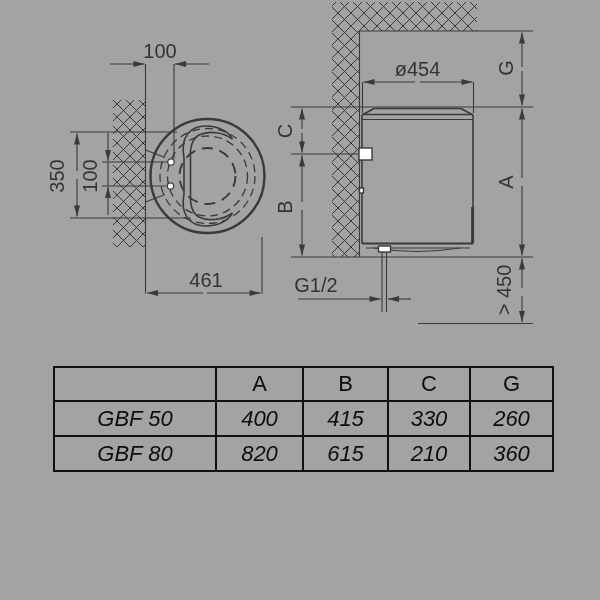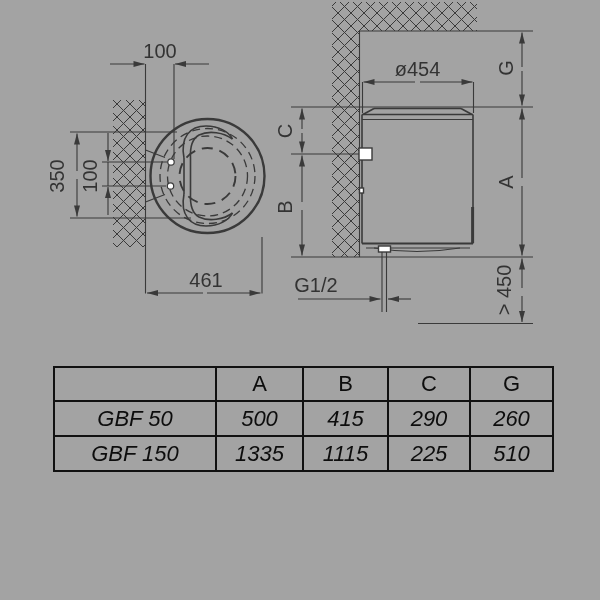--- a/index.html
+++ b/index.html
@@ -177,27 +177,27 @@
         <th></th>
         <th>A</th>
         <th>B</th>
         <th>C</th>
         <th>G</th>
       </tr>
     </thead>
     <tbody>
       <tr>
         <td>GBF 50</td>
-        <td>500</td>
+        <td>400</td>
         <td>415</td>
-        <td>290</td>
+        <td>330</td>
         <td>260</td>
       </tr>
       <tr>
-        <td>GBF 150</td>
-        <td>1335</td>
-        <td>1115</td>
-        <td>225</td>
-        <td>510</td>
+        <td>GBF 80</td>
+        <td>820</td>
+        <td>615</td>
+        <td>210</td>
+        <td>360</td>
       </tr>
     </tbody>
   </table>
 </div>
 
 </body></html>

